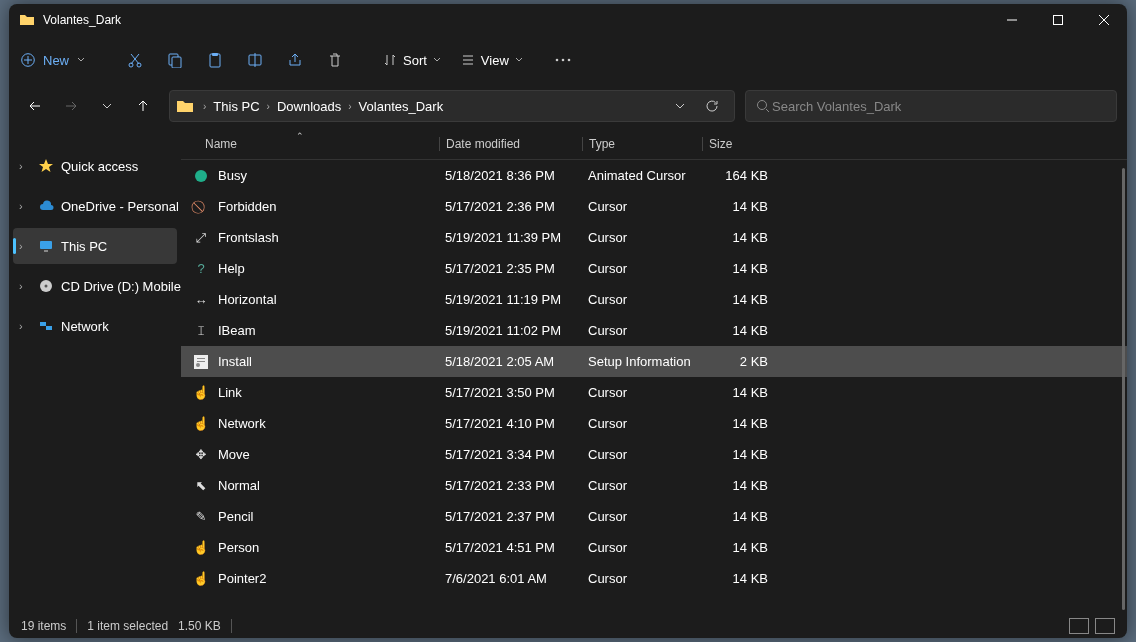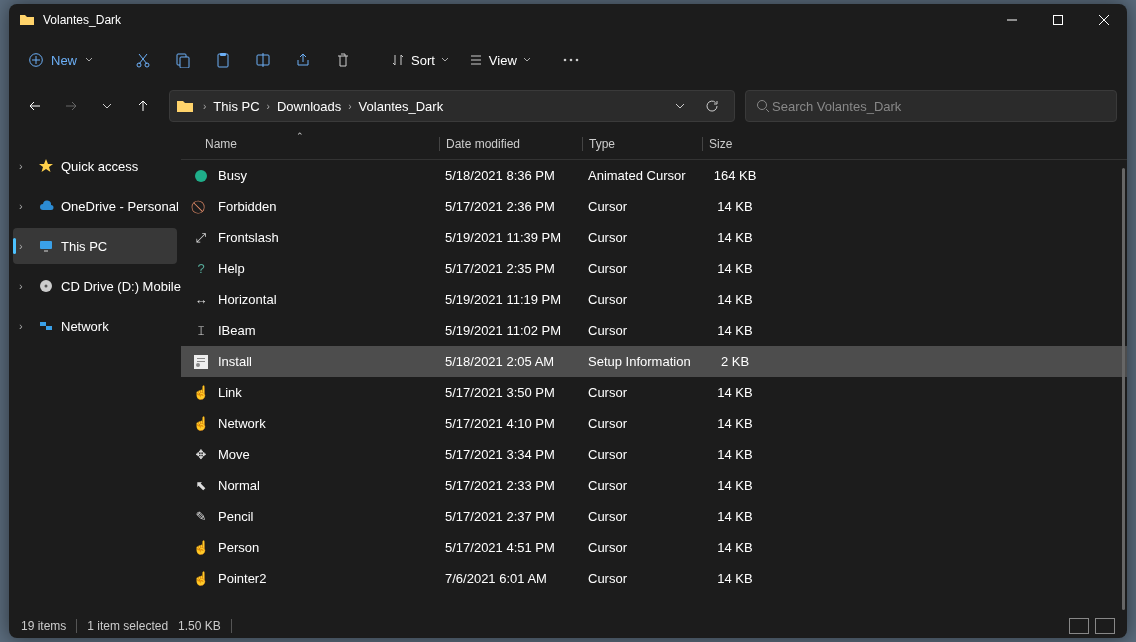--- a/index.html
+++ b/index.html
@@ -2,21 +2,21 @@
 <html><head>
 <meta charset="utf-8">
 <style>
 * { margin: 0; padding: 0; box-sizing: border-box; font-family: "Segoe UI", sans-serif; }
 body { background: #5a6b7c; width: 1136px; height: 642px; overflow: hidden; position: relative; }
 .window { position: absolute; top: 4px; left: 9px; width: 1118px; height: 634px; background: #1c1c1c; border-radius: 8px; display: flex; flex-direction: column; overflow: hidden; box-shadow: 0 0 20px rgba(0,0,0,.5); }
 .titlebar { height: 32px; display: flex; align-items: center; padding-left: 10px; color: #fff; font-size: 12px; }
 .titlebar .ticon { margin-right: 8px; }
 .wincontrols { margin-left: auto; display: flex; }
 .wincontrols div { width: 46px; height: 32px; display: flex; align-items: center; justify-content: center; color: #fff; }
-.toolbar { height: 48px; display: flex; align-items: center; padding: 0 8px; gap: 0; }
+.toolbar { height: 48px; display: flex; align-items: center; padding: 0 0; gap: 0; }
 .newbtn { display: flex; align-items: center; gap: 8px; padding: 6px 12px; color: #6caff6; font-size: 13px; border-radius: 4px; }
 .tbtn { width: 40px; height: 36px; display: flex; align-items: center; justify-content: center; color: #6caff6; }
 .tbtn.gray { color: #ccc; }
 .tmenu { display: flex; align-items: center; gap: 6px; color: #fff; font-size: 13px; padding: 0 10px; }
 .navbar { height: 44px; display: flex; align-items: center; padding: 0 10px; gap: 4px; }
 .nbtn { width: 32px; height: 32px; display: flex; align-items: center; justify-content: center; color: #ccc; }
 .addrbar { flex: 1; height: 32px; background: #2b2b2b; border: 1px solid #3a3a3a; border-radius: 4px; margin: 0 6px; display: flex; align-items: center; padding: 0 6px; color: #fff; font-size: 13px; }
 .crumb { padding: 0 4px; }
 .cchev { color: #aaa; padding: 0 3px; font-size: 10px; }
 .addrbar .spacer { flex: 1; }
@@ -35,21 +35,21 @@
 .c-type { width: 120px; padding-left: 6px; border-left: 1px solid #444; }
 .c-size { width: 76px; padding-left: 6px; border-left: 1px solid #444; }
 .c-extra { width: 8px; border-left: 1px solid #444; }
 .sortind { position: absolute; left: 115px; top: -6px; font-size: 9px; color: #ccc; }
 .filelist { flex: 1; overflow: hidden; }
 .row { height: 31px; display: flex; align-items: center; color: #fff; font-size: 13px; }
 .row.sel { background: #4d4d4d; }
 .r-name { width: 258px; display: flex; align-items: center; gap: 9px; padding-left: 12px; }
 .r-date { width: 143px; padding-left: 6px; }
 .r-type { width: 120px; padding-left: 6px; }
-.r-size { width: 76px; text-align: center; padding-right: 10px; }
+.r-size { width: 76px; text-align: right; padding-right: 10px; }
 .ficon { width: 16px; height: 16px; display: flex; align-items: center; justify-content: center; font-size: 13px; color: #ddd; }
 .status { height: 24px; display: flex; align-items: center; padding: 0 12px; color: #ccc; font-size: 12px; gap: 10px; }
 .status .sep { width: 1px; height: 14px; background: #555; }
 .statright { margin-left: auto; display: flex; gap: 6px; }
 .vbtn { width: 20px; height: 16px; border: 1px solid #888; display: flex; }
 svg { display: block; }
 .scrollind { position: absolute; right: 2px; top: 40px; bottom: 4px; width: 3px; background: #666; border-radius: 2px; }
 </style>
 </head>
 <body>

